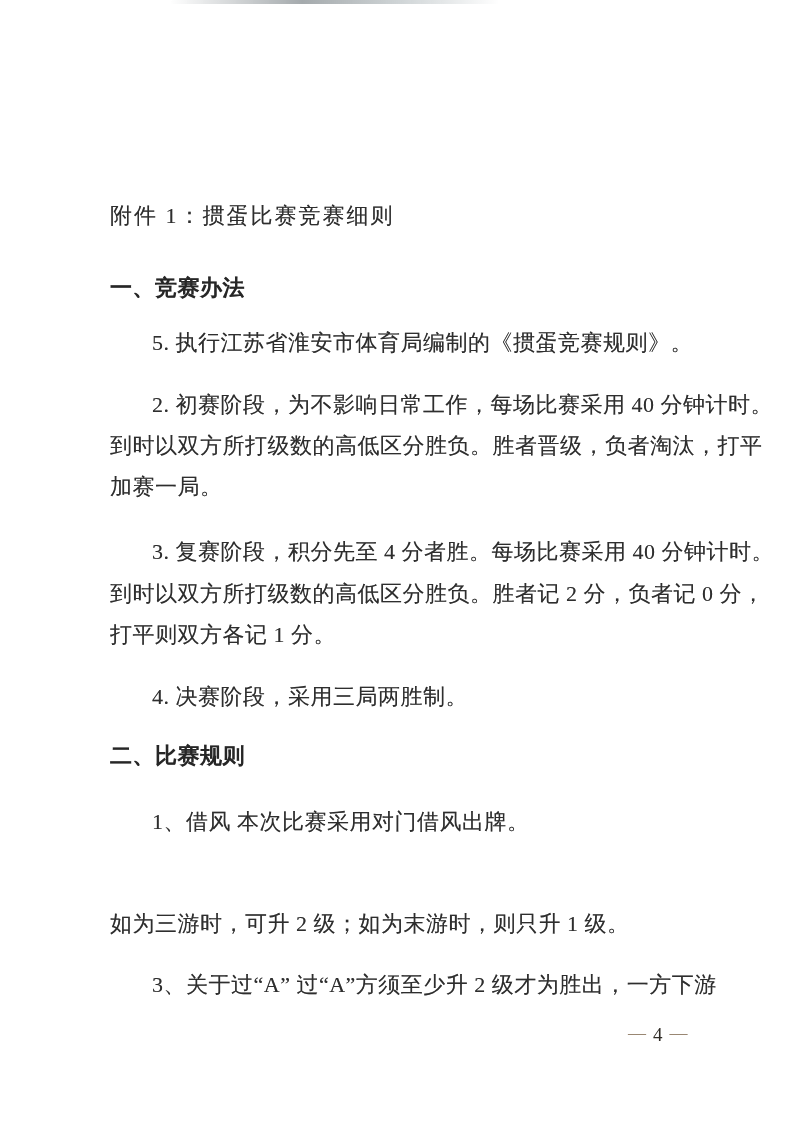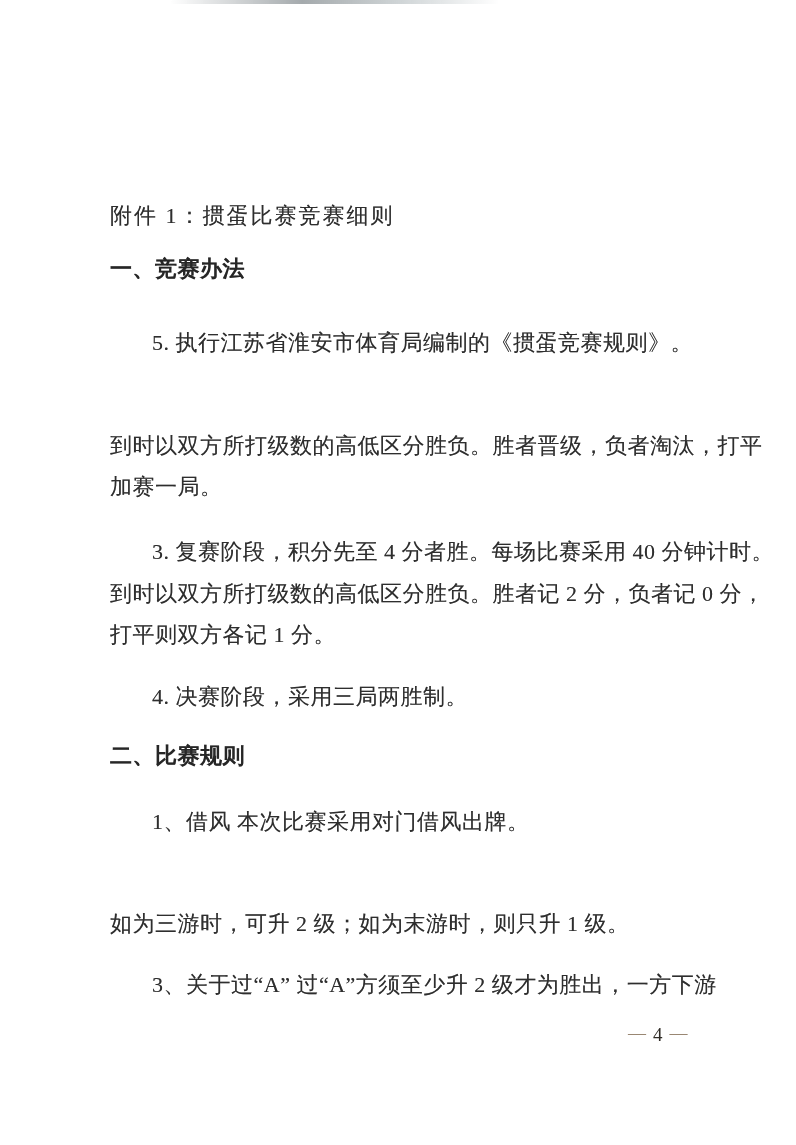--- a/index.html
+++ b/index.html
@@ -85,24 +85,25 @@
 </style>
 </head>
 <body>
 
 <div class="page">
 
   <div class="scan-artifact-top"></div>
 
   <div class="line doc-title" style="top:204px;">附件 1：掼蛋比赛竞赛细则</div>
 
-  <div class="line heading" style="top:257px;">一、竞赛办法</div>
+  <div class="line heading" style="top:276px;">一、竞赛办法</div>
 
   <div class="line indent" style="top:331px;">5. 执行江苏省淮安市体育局编制的《掼蛋竞赛规则》。</div>
 
+  <div class="line indent" style="top:393px;">2. 初赛阶段，为不影响日常工作，每场比赛采用 40 分钟计时。</div>
   <div class="line" style="top:434px;">到时以双方所打级数的高低区分胜负。胜者晋级，负者淘汰，打平</div>
   <div class="line" style="top:475px;">加赛一局。</div>
 
   <div class="line indent" style="top:540px;">3. 复赛阶段，积分先至 4 分者胜。每场比赛采用 40 分钟计时。</div>
   <div class="line" style="top:582px;">到时以双方所打级数的高低区分胜负。胜者记 2 分，负者记 0 分，</div>
   <div class="line" style="top:623px;">打平则双方各记 1 分。</div>
 
   <div class="line indent" style="top:685px;">4. 决赛阶段，采用三局两胜制。</div>
 
   <div class="line heading" style="top:744px;">二、比赛规则</div>

